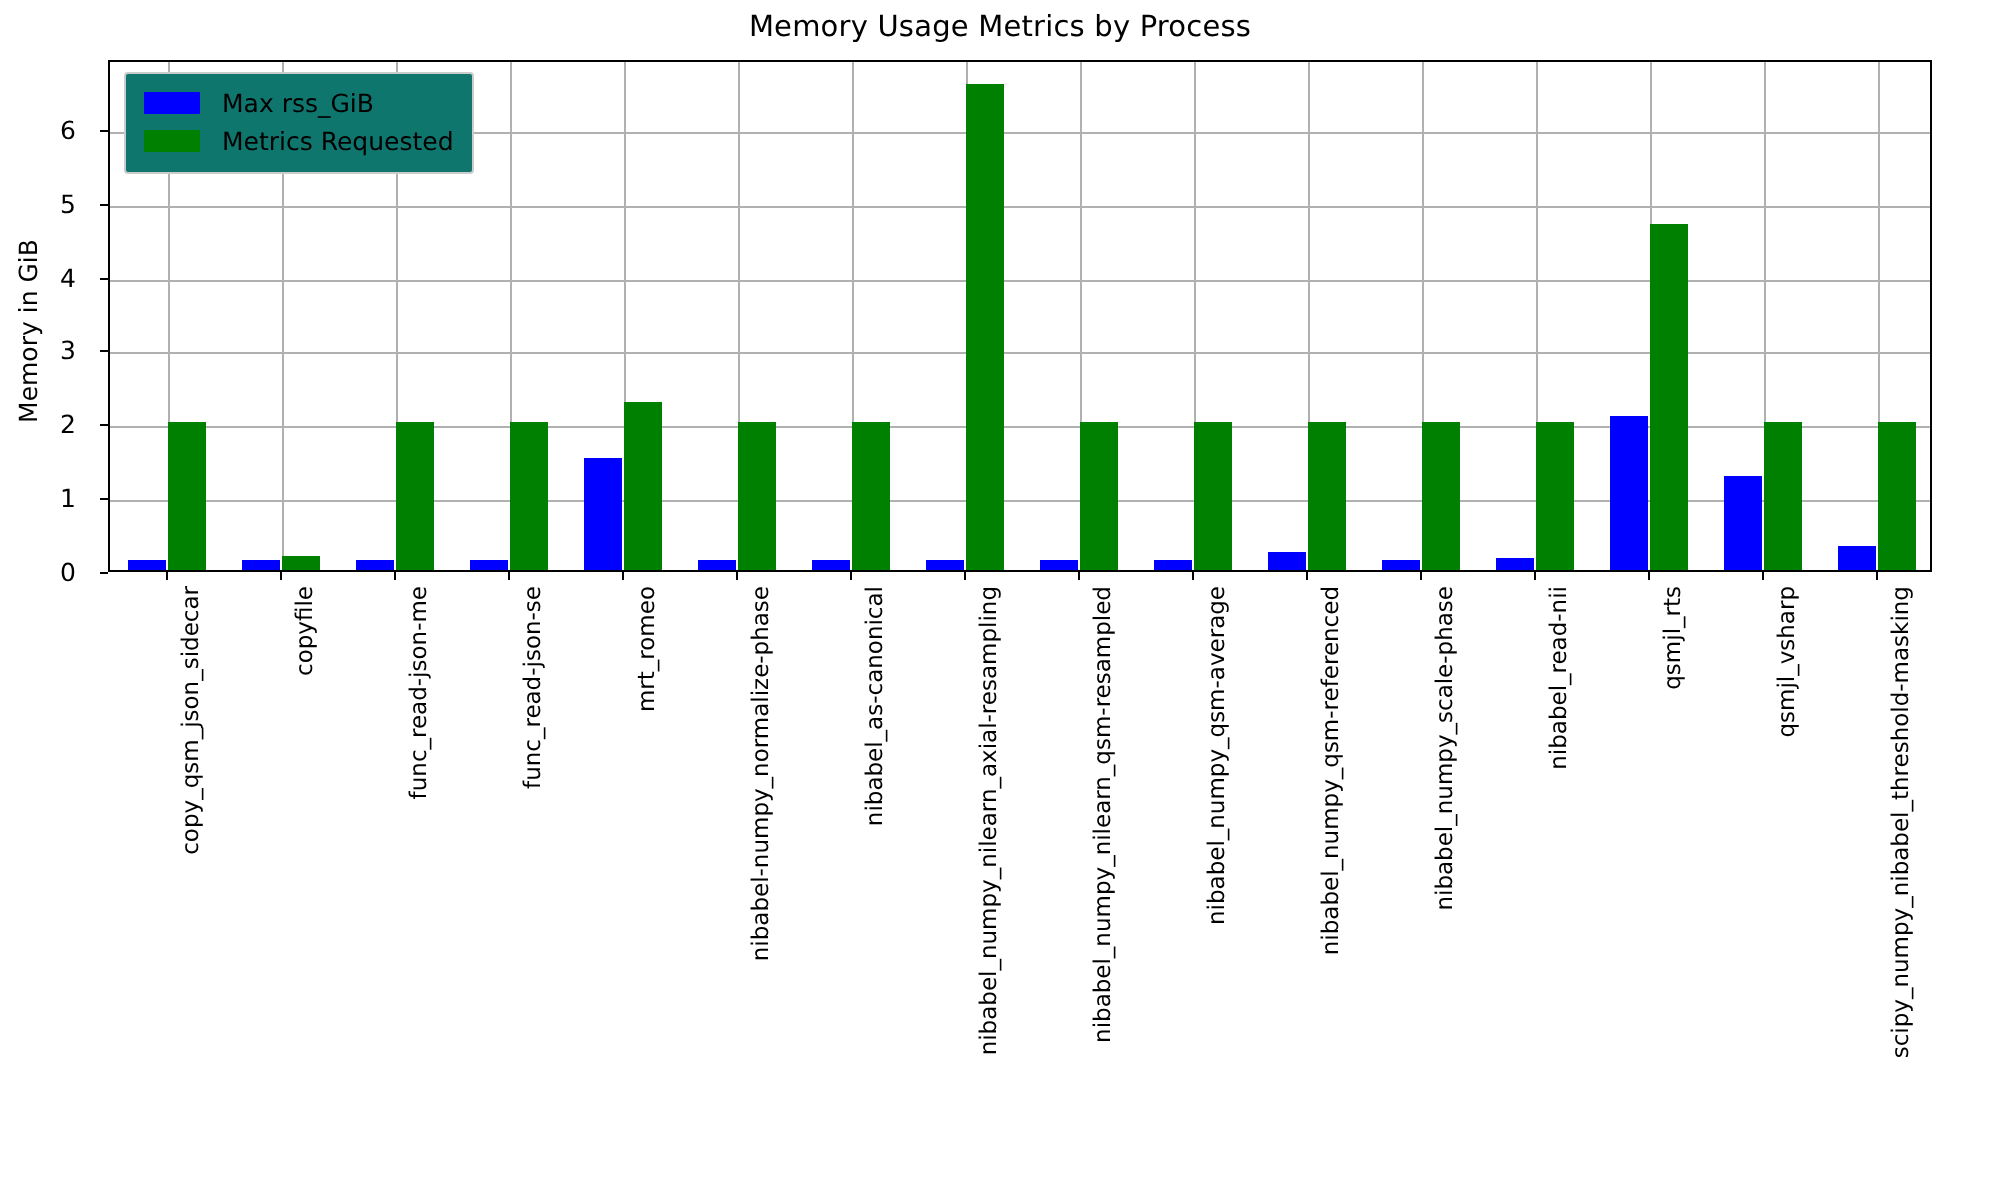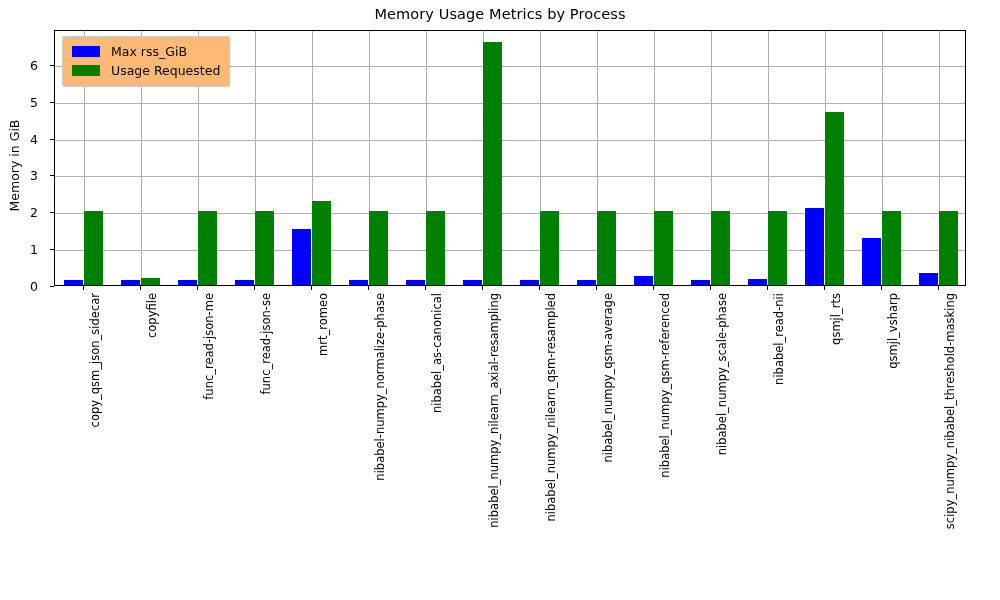--- a/index.html
+++ b/index.html
@@ -113,21 +113,21 @@
     text-align: center;
     font-size: 12.5px;
     color: #000000;
   }
   
   #legend {
     position: absolute;
     left: 62px;
     top: 36px;
     border: 1px solid #cccccc;
-    background: #fdba74;
+    background: #0f766e;
     padding: 5px 9px 6px 9px;
     border-radius: 2px;
     box-sizing: border-box;
   }
   .legend-row {
     display: flex;
     align-items: center;
     height: 19px;
   }
   .legend-swatch {
@@ -265,17 +265,17 @@
       <div class="xtick-label" style="left: 942.5px;">scipy_numpy_nibabel_threshold-masking</div>
     </div>
 
   <div id="legend">
     <div class="legend-row">
       <span class="legend-swatch rss"></span>
       <span class="legend-text">Max rss_GiB</span>
     </div>
     <div class="legend-row">
       <span class="legend-swatch req"></span>
-      <span class="legend-text">Usage Requested</span>
+      <span class="legend-text">Metrics Requested</span>
     </div>
   </div>
 
 </div>
 
 </body></html>

